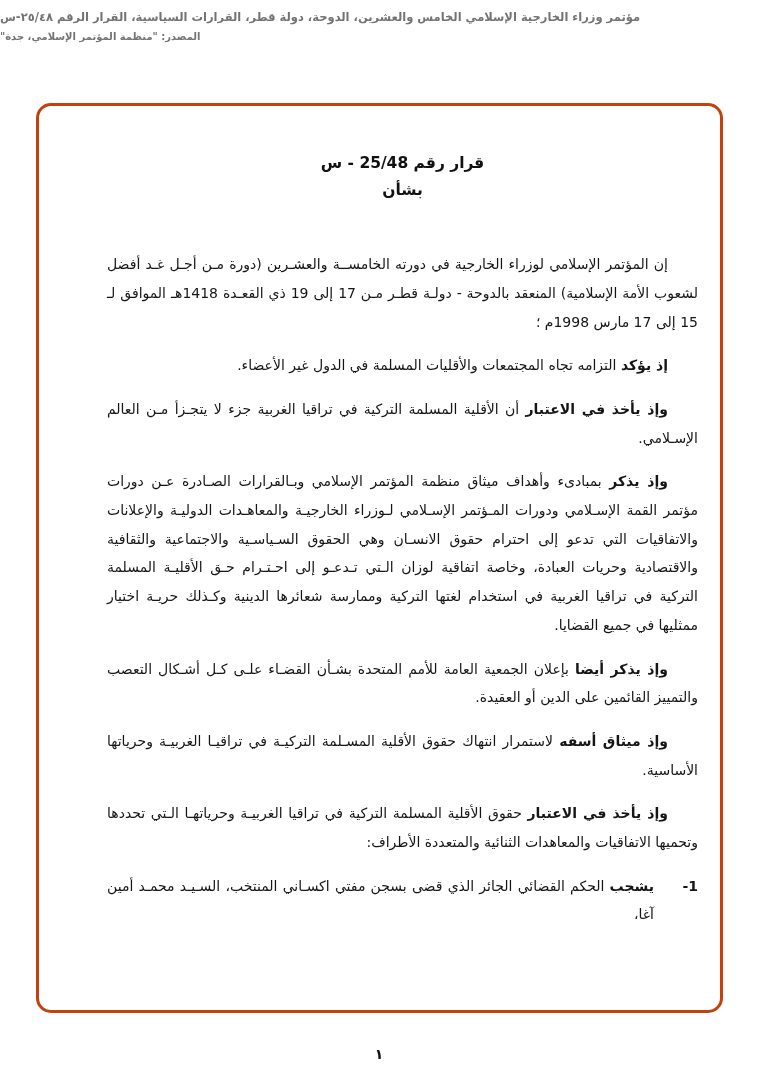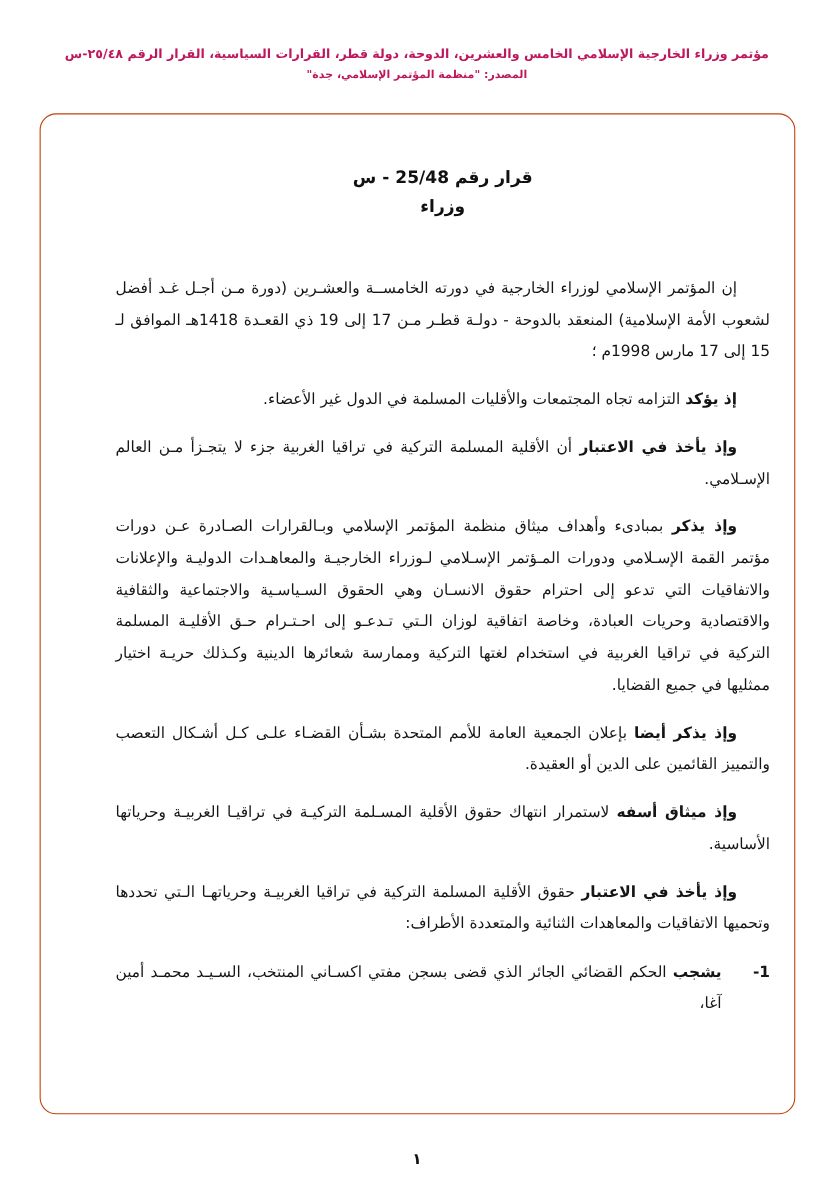--- a/index.html
+++ b/index.html
@@ -12,35 +12,35 @@
     overflow: hidden;
   }
   .page {
     position: relative;
     width: 758px;
     height: 1078px;
     background: #ffffff;
   }
   .doc-header {
     position: absolute;
-    top: 42px;
+    top: 10px;
     left: 0; right: 0;
-    text-align: center;
+    text-align: left;
     font-weight: bold;
-    color: #be185d;
+    color: #737373;
   }
   .doc-header .line1 { font-size: 11.5px; letter-spacing: 0; }
   .doc-header .line2 { font-size: 10px; margin-top: 7px; }
   .frame {
     position: absolute;
     top: 103px;
     left: 36px;
     width: 687px;
     height: 910px;
-    border: 1px solid #c2410c;
+    border: 3px solid #c2410c;
     border-radius: 15px;
     padding: 44px 22px 0 68px;
     overflow: hidden;
     background: #ffffff;
   }
   .title-block {
     text-align: center;
     font-weight: bold;
     font-size: 15.5px;
     line-height: 1.75;
@@ -87,21 +87,21 @@
 
   <header class="doc-header">
     <div class="line1">مؤتمر وزراء الخارجية الإسلامي الخامس والعشرين، الدوحة، دولة قطر، القرارات السياسية، القرار الرقم ٢٥/٤٨-س</div>
     <div class="line2">المصدر:  "منظمة المؤتمر الإسلامي، جدة"</div>
   </header>
 
   <div class="frame">
 
     <div class="title-block">
       <div>قرار رقم 25/48 - س</div>
-      <div>وزراء</div>
+      <div>بشأن</div>
     </div>
 
     <div class="body-text">
 
       <p class="para">إن المؤتمر الإسلامي لوزراء الخارجية في دورته الخامســة والعشـرين  (دورة مـن أجـل غـد أفضل لشعوب الأمة الإسلامية) المنعقد بالدوحة - دولـة قطـر مـن 17 إلى 19 ذي القعـدة 1418هـ الموافق لـ 15 إلى 17 مارس 1998م ؛</p>
 
       <p class="para"><span class="lead">إذ يؤكد</span> <span>التزامه تجاه المجتمعات والأقليات المسلمة في الدول غير الأعضاء.</span></p>
 
       <p class="para"><span class="lead">وإذ يأخذ في الاعتبار</span> <span>أن الأقلية المسلمة التركية في تراقيا الغربية جزء لا يتجـزأ مـن العالم الإسـلامي.</span></p>
 

